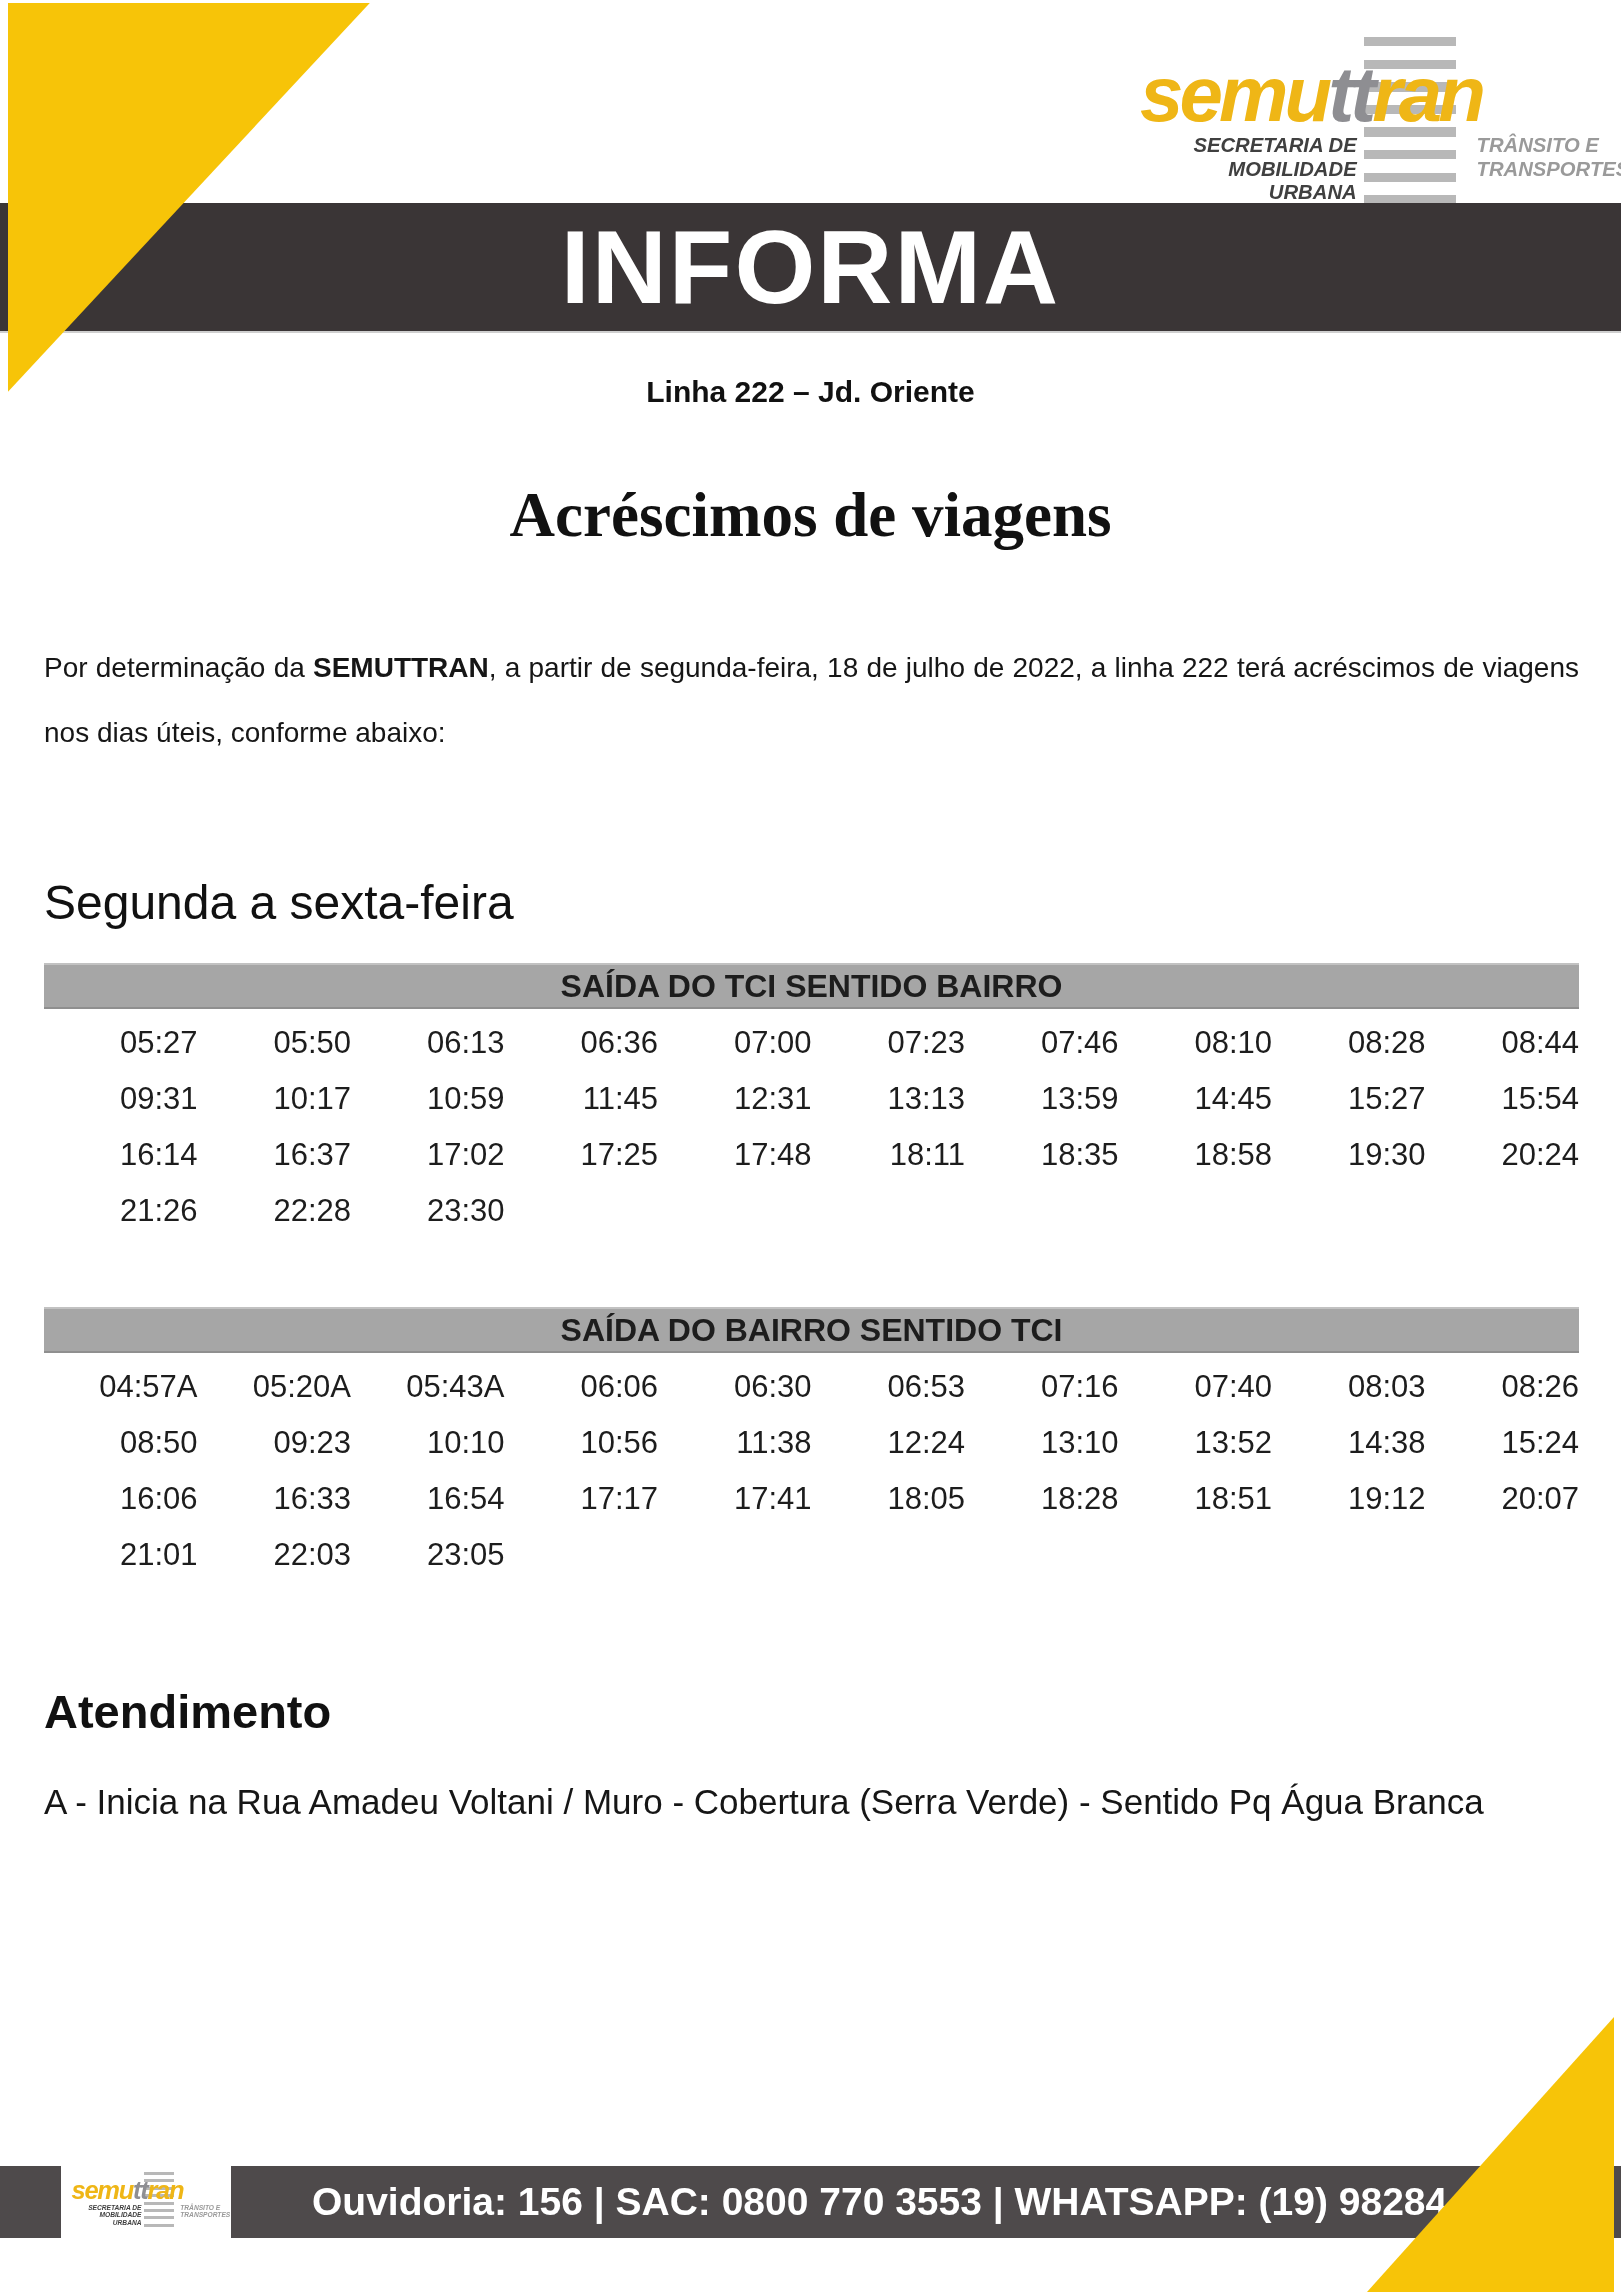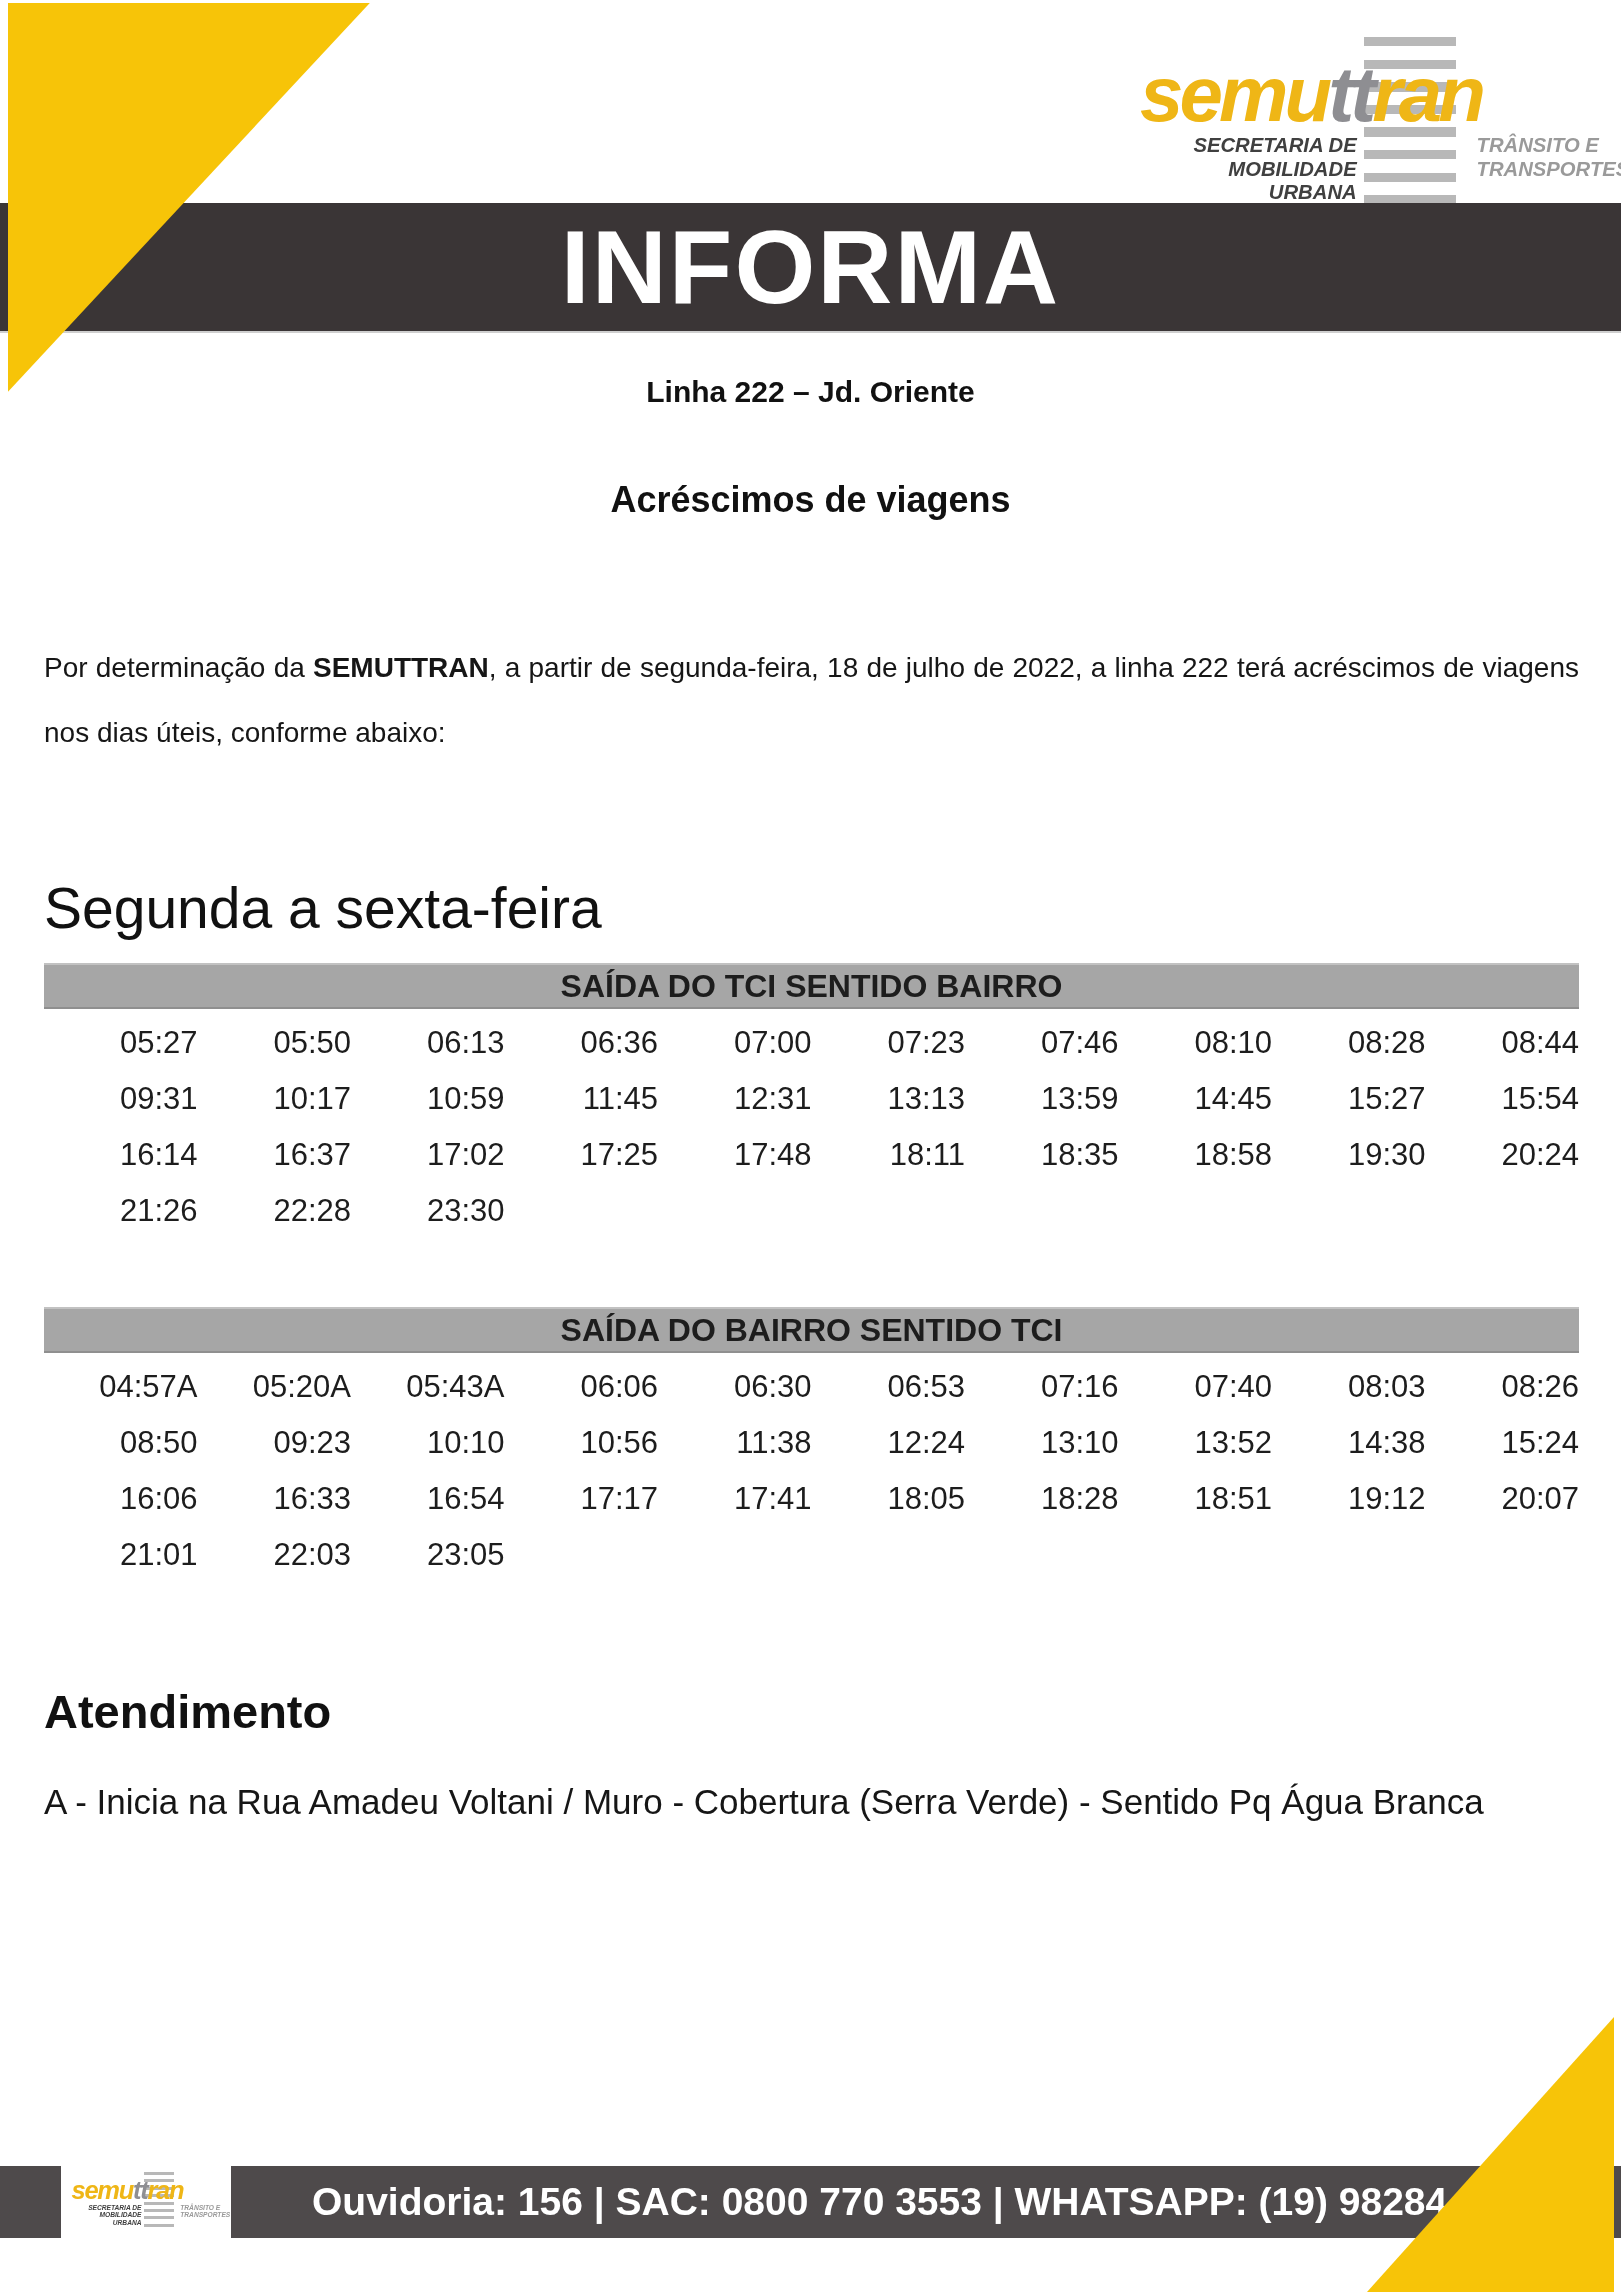--- a/index.html
+++ b/index.html
@@ -38,25 +38,25 @@
   
   .banner{position:absolute;left:0;top:203px;width:100%;height:130px;
     background:var(--dark,#3A3536);border-bottom:2.9px solid #cfcfcf;
     display:flex;align-items:center;justify-content:center;z-index:2;}
   .banner-title{color:#fff;font-weight:700;font-size:104px;letter-spacing:2px;}
 
   
   .line-title{position:absolute;top:375px;left:0;width:100%;text-align:center;
     font-size:30px;font-weight:700;color:#111;margin:0;}
   .subtitle{position:absolute;top:479px;left:0;width:100%;text-align:center;
-    font-size:36px;font-weight:700;color:#111;margin:0;}
+    font-size:63px;font-weight:700;color:#111;margin:0;font-family:Liberation Serif, serif;}
   .intro{position:absolute;top:635px;left:44px;width:1535px;margin:0;
     font-size:28px;line-height:65px;text-align:justify;color:#161616;}
   .weekday{position:absolute;top:875px;left:44px;margin:0;
-    font-size:57px;font-weight:400;color:#111;}
+    font-size:48px;font-weight:400;color:#111;}
   .service{position:absolute;top:1684px;left:44px;margin:0;
     font-size:47px;font-weight:700;color:#111;}
   .note{position:absolute;top:1782px;left:44px;width:1535px;margin:0;
     font-size:35px;color:#161616;}
 
   
   .table{position:absolute;left:44px;width:1535px;text-align:right;}
   .table1{top:963px;}
   .table2{top:1307px;}
   .table-header{height:46px;background:var(--table_header_bg,#A6A6A6);

